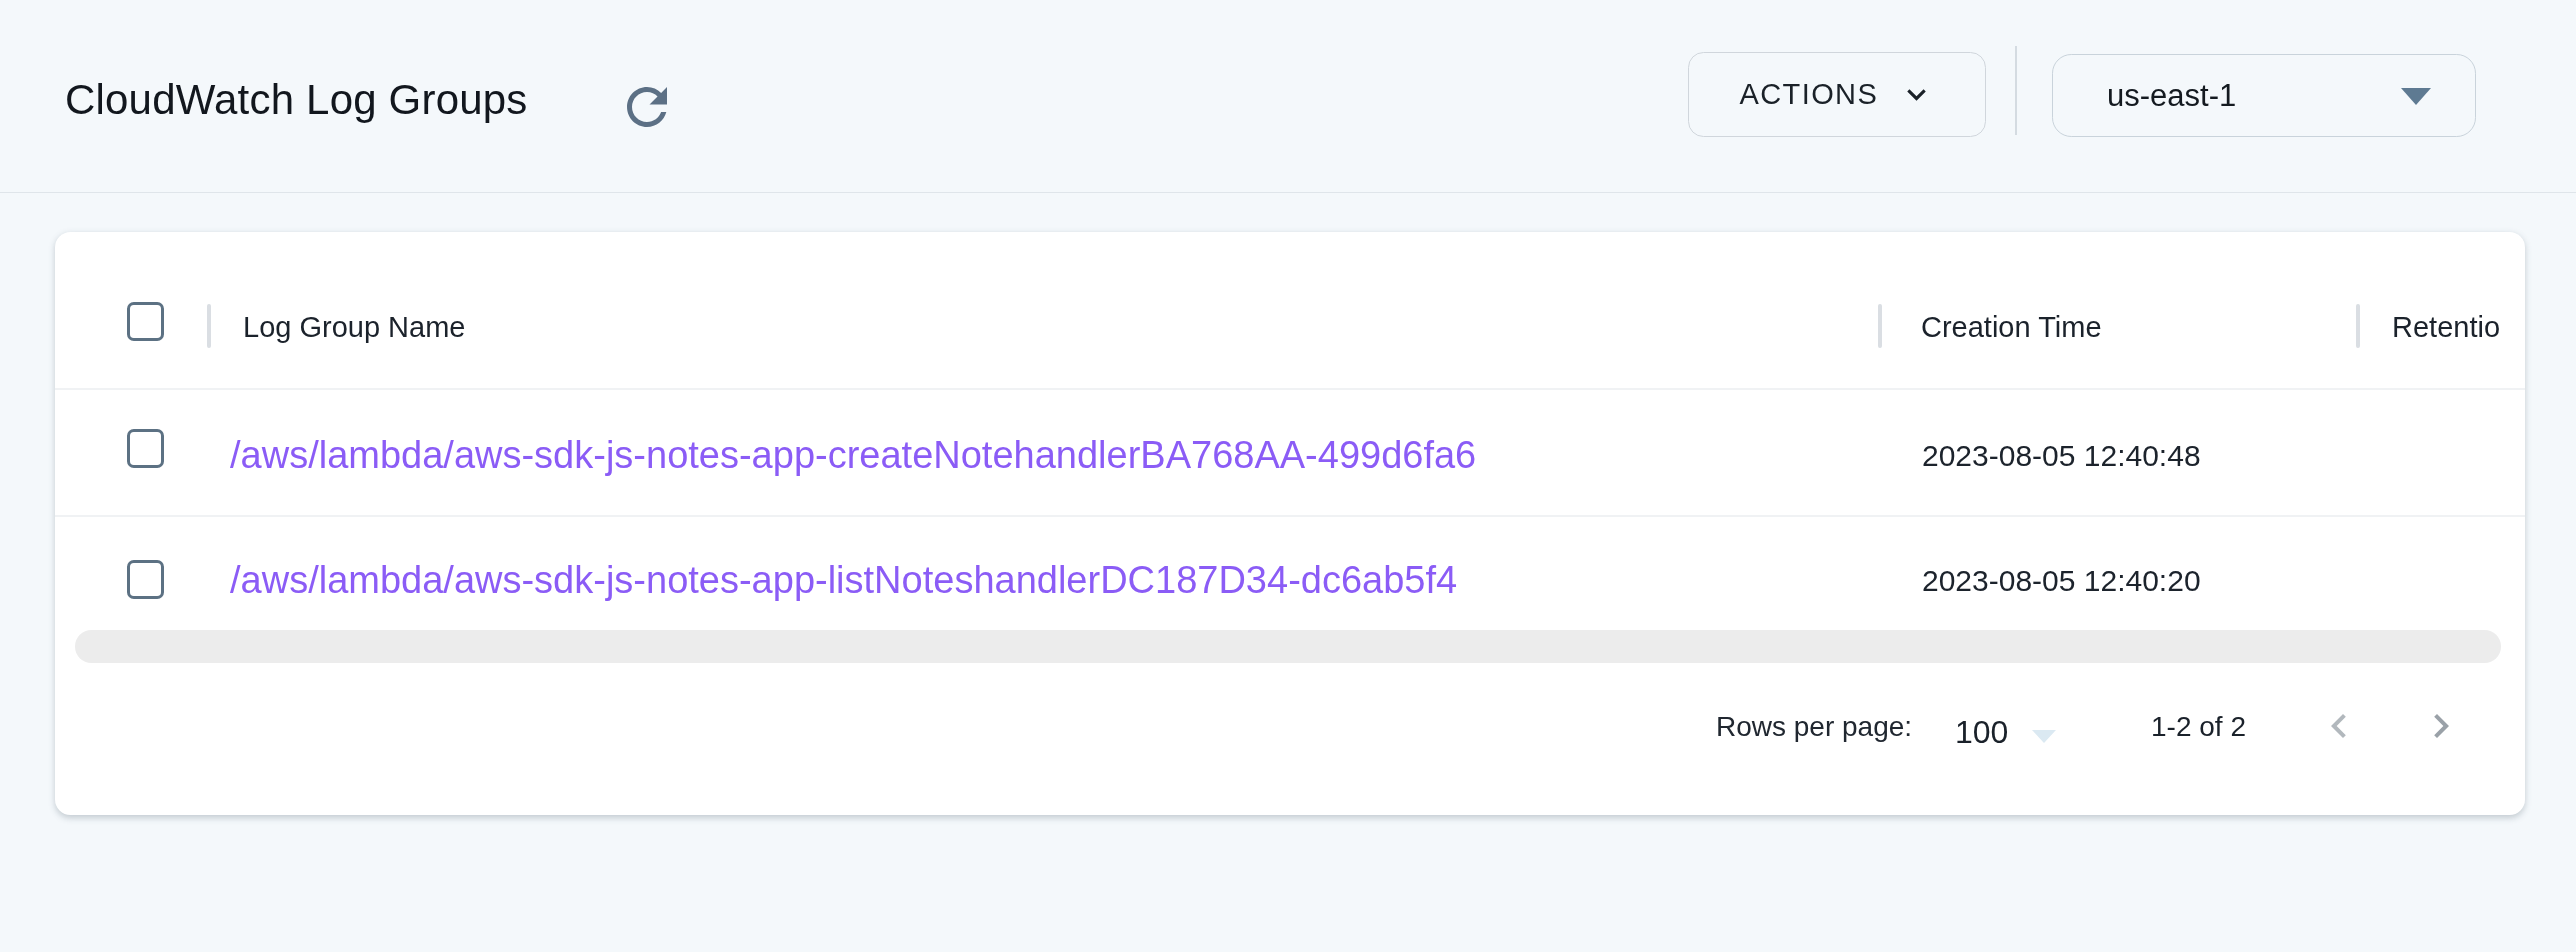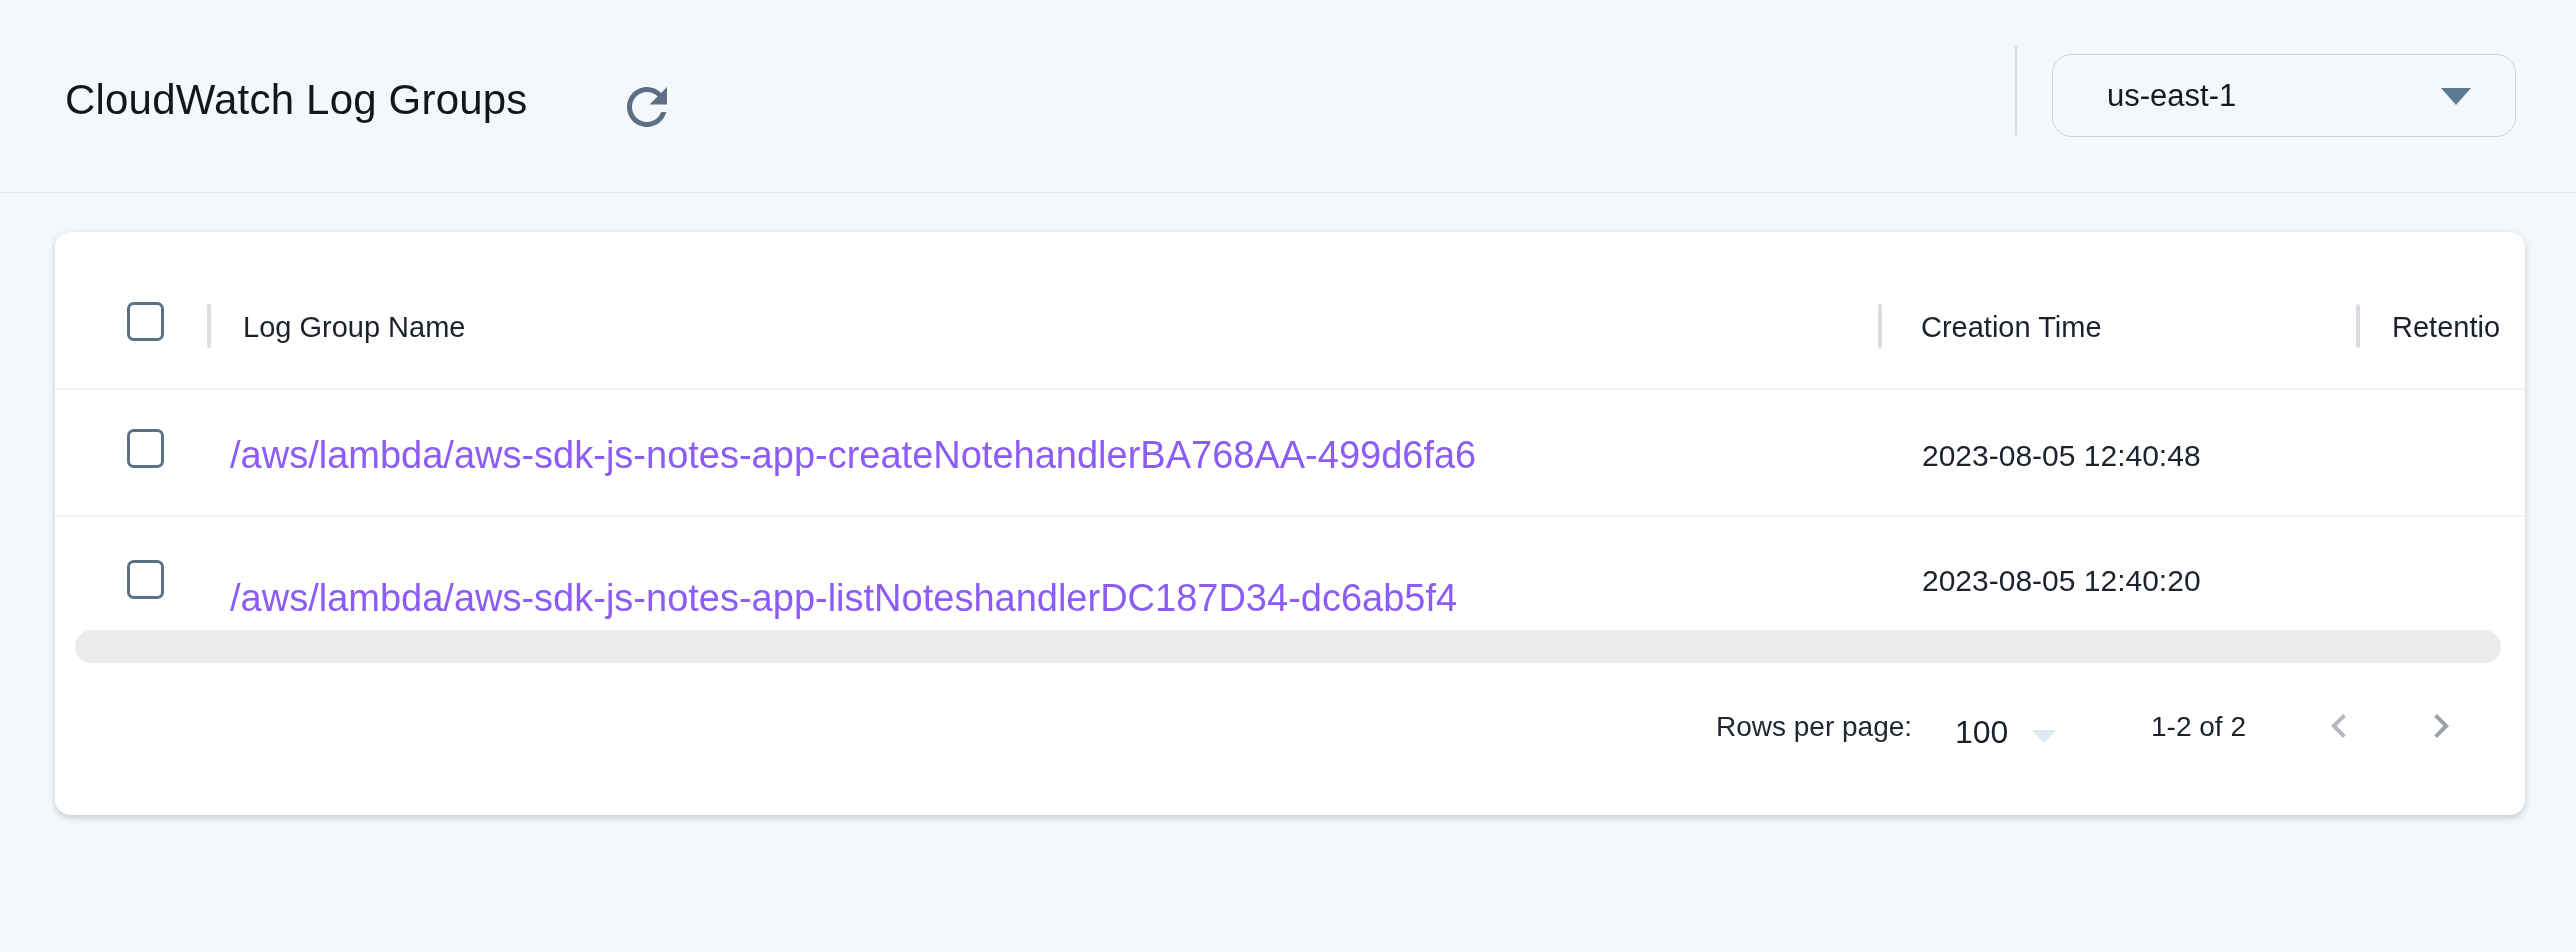--- a/index.html
+++ b/index.html
@@ -14,21 +14,21 @@
   .page-title{position:absolute;left:61px;top:72px;margin:4px;font-size:42px;font-weight:400;color:#12171e;letter-spacing:0.2px;white-space:nowrap;}
   .refresh-btn{position:absolute;left:617px;top:77px;width:60px;height:60px;background:none;border:none;padding:0;cursor:pointer;}
   .refresh-btn svg{width:60px;height:60px;display:block;}
   .create-btn{position:absolute;left:1252px;top:58px;width:387px;height:75px;background:transparent;border:none;border-radius:9.7px;
     font-family:inherit;font-size:29px;font-weight:500;letter-spacing:1.4px;color:#1a2128;cursor:pointer;white-space:nowrap;}
   .actions-btn{position:absolute;left:1688px;top:52px;width:298px;height:85px;background:transparent;border:1.9px solid #d0d6dc;border-radius:15.5px;
     display:flex;align-items:center;justify-content:center;gap:19.3px;box-sizing:border-box;
     font-family:inherit;font-size:29px;font-weight:500;letter-spacing:1.4px;color:#1a2128;cursor:pointer;white-space:nowrap;}
   .actions-btn svg{width:37px;height:37px;flex:0 0 auto;}
   .vdivider{position:absolute;left:2015px;top:46px;width:1.9px;height:89px;background:#d4dbe1;}
-  .region-select{position:absolute;left:2052px;top:54px;width:464px;height:83px;border:1.9px solid #c9d3db;border-radius:19.3px;
+  .region-select{position:absolute;left:2052px;top:54px;width:424px;height:83px;border:1.9px solid #c9d3db;border-radius:19.3px;
     display:flex;align-items:center;box-sizing:border-box;padding-left:54px;cursor:pointer;
     font-size:31px;color:#141a20;white-space:nowrap;}
   .region-caret{position:absolute;right:44px;top:33px;width:0;height:0;
     border-left:15.5px solid transparent;border-right:15.5px solid transparent;border-top:17.4px solid #5e7a92;}
   
   .card{position:absolute;left:55px;top:232px;width:2470px;height:583px;background:#ffffff;border-radius:15.5px;
     box-shadow:0 2.9px 6.8px rgba(72,88,105,.28);overflow:hidden;}
   .checkbox{position:absolute;width:37px;height:39px;border:3.9px solid #5c7183;border-radius:6.8px;background:#fff;cursor:pointer;padding:0;}
   .htick{position:absolute;top:72px;width:3.9px;height:44px;background:#dadee3;border-radius:1.9px;}
   .col-head{position:absolute;top:76px;height:39px;line-height:39px;font-size:29px;color:#1b222b;cursor:pointer;white-space:nowrap;background:none;border:none;padding:0;font-family:inherit;}
@@ -53,20 +53,26 @@
 <header class="topbar">
   <h1 class="page-title">CloudWatch Log Groups</h1>
 
   <button class="refresh-btn" title="">
     <svg viewBox="0 0 24 24">
       <path fill="#5c7085" d="M17.65 6.35C16.2 4.9 14.21 4 12 4c-4.42 0-7.99 3.58-7.99 8s3.57 8 7.99 8c3.73 0 6.84-2.55 7.73-6h-2.08c-.82 2.33-3.04 4-5.65 4-3.31 0-6-2.69-6-6s2.69-6 6-6c1.66 0 3.14.69 4.22 1.78L13 11h7V4l-2.35 2.35z"></path>
     </svg>
   </button>
 
 
+  <button class="actions-btn">
+    <span>ACTIONS</span>
+    <svg viewBox="0 0 24 24">
+      <path fill="#1a2128" d="M7.41 8.59 12 13.17l4.59-4.58L18 10l-6 6-6-6 1.41-1.41z"></path>
+    </svg>
+  </button>
 
   <div class="vdivider"></div>
 
   <div class="region-select">
     <span>us-east-1</span>
     <span class="region-caret"></span>
   </div>
 </header>
 
 <section class="card">
@@ -82,21 +88,21 @@
 
   <div>
     <button class="checkbox" style="left:72px;top:197px;"></button>
     <a class="lg-link" style="left:175px;top:205px;" href="#">/aws/lambda/aws-sdk-js-notes-app-createNotehandlerBA768AA-499d6fa6</a>
     <span class="date-cell" style="top:205px;">2023-08-05 12:40:48</span>
   </div>
   <div class="hline" style="top:283px;"></div>
 
   <div>
     <button class="checkbox" style="left:72px;top:328px;"></button>
-    <a class="lg-link" style="left:175px;top:330px;margin-top:18px;" href="#">/aws/lambda/aws-sdk-js-notes-app-listNoteshandlerDC187D34-dc6ab5f4</a>
+    <a class="lg-link" style="left:175px;top:330px;" href="#">/aws/lambda/aws-sdk-js-notes-app-listNoteshandlerDC187D34-dc6ab5f4</a>
     <span class="date-cell" style="top:330px;">2023-08-05 12:40:20</span>
   </div>
 
   <div class="hscroll-thumb"></div>
 
   <span class="rpp-label">Rows per page:</span>
   <button class="rpp-select">
     <span class="rpp-value">100</span>
     <span class="rpp-caret"></span>
   </button>

